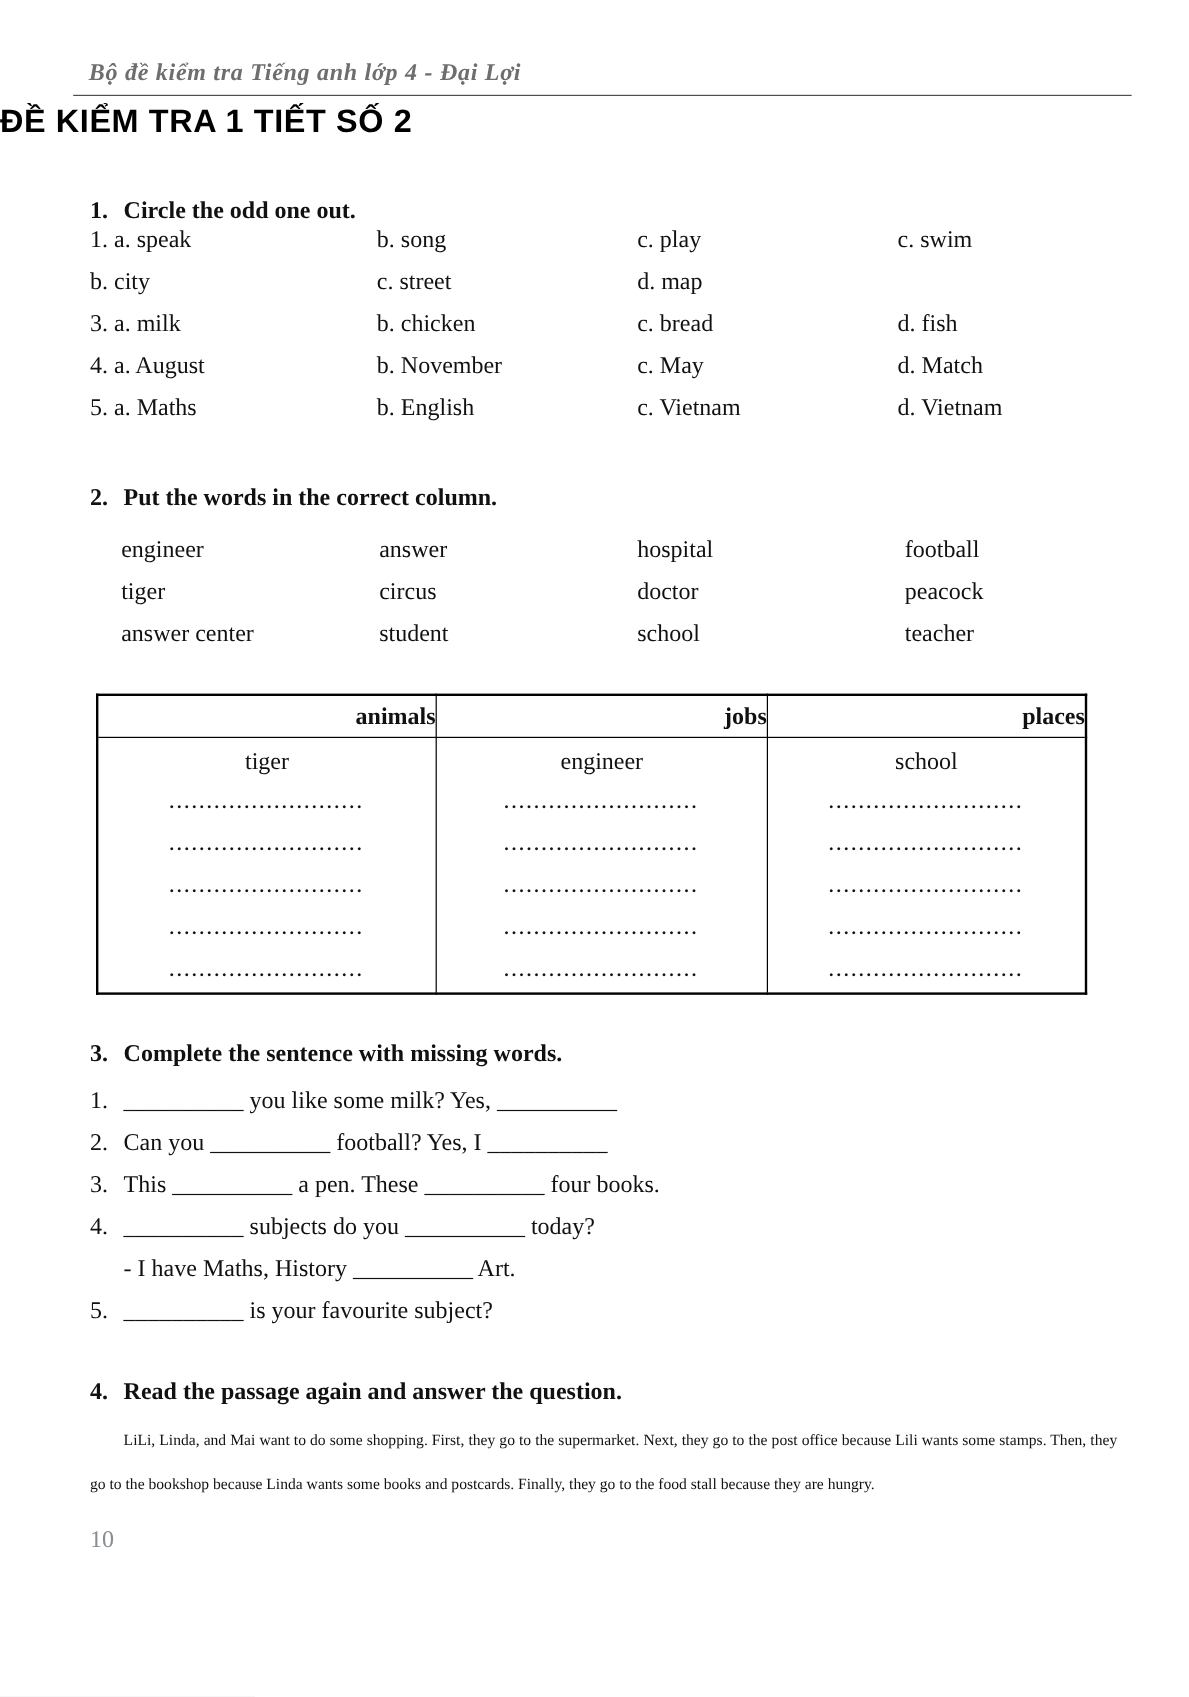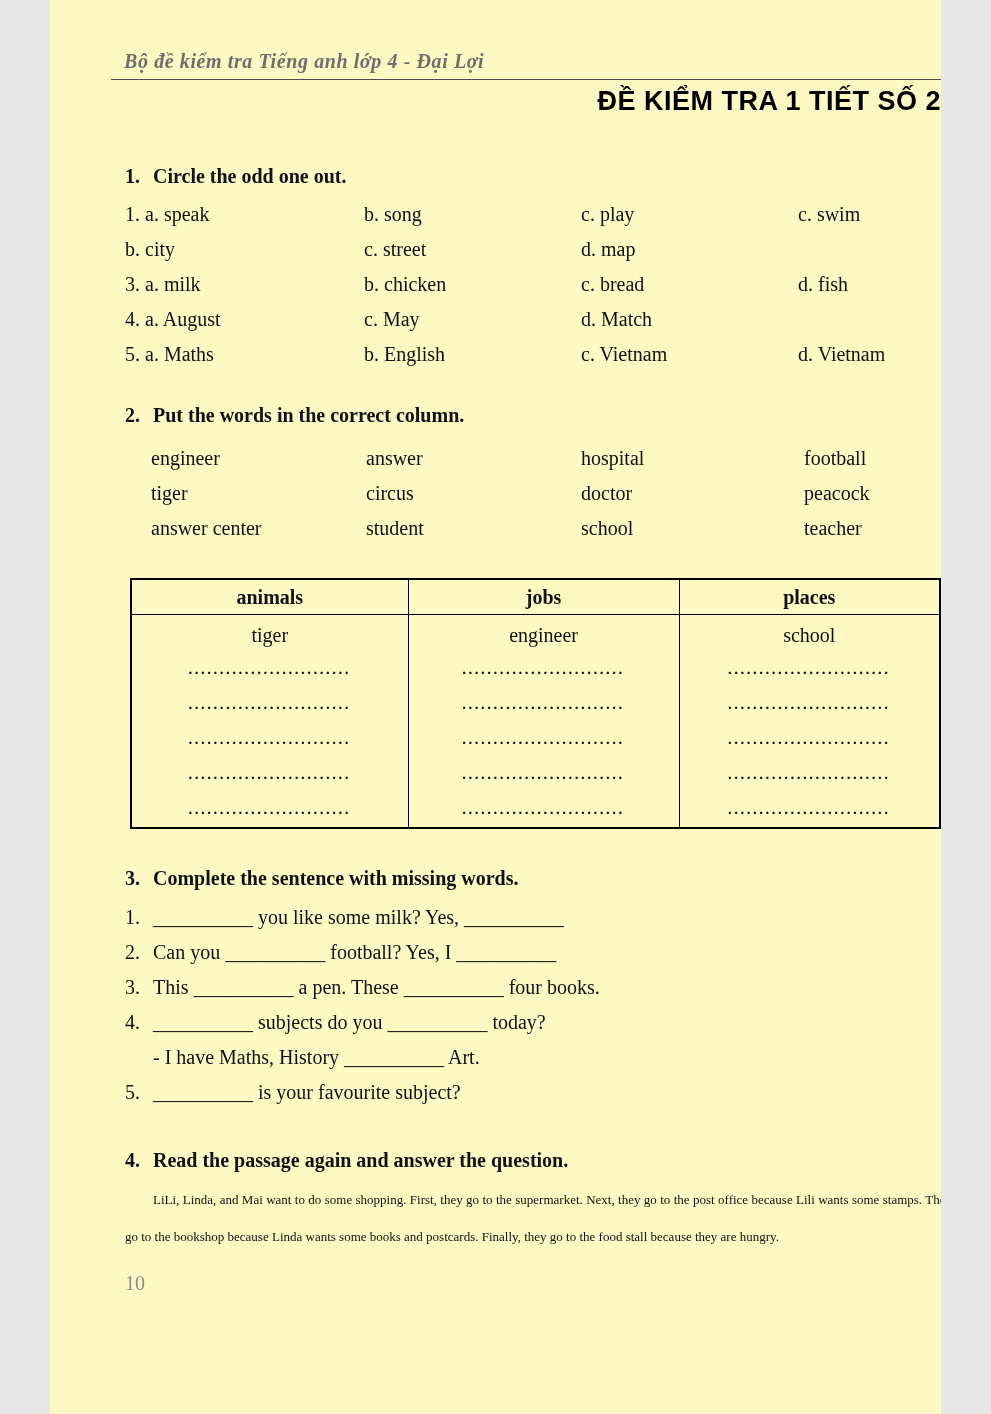--- a/index.html
+++ b/index.html
@@ -1,50 +1,50 @@
 <!DOCTYPE html>
 <html><head>
 <meta charset="utf-8">
 <style>
   html,body { margin:0; padding:0; background:#e8e8e8; }
   .page {
     position:relative;
-    width:891px; height:1414px;
+    width:991px; height:1414px;
     margin:0 auto;
-    background:#fef9c3;
+    background:#ffffff;
     font-family:"Liberation Serif", serif;
     color:#111111;
     overflow:hidden;
   }
 
   
   .header-band {
     position:absolute; top:50px; left:61px; width:869px;
     border-bottom:1.5px solid #4d4d4d;
     padding-bottom:6px; padding-left:13px;
     font-style:italic; font-weight:bold;
     font-size:20px; letter-spacing:0.6px;
     color:#6e6e6e;
   }
 
   .doc-title {
     position:absolute; top:86px; left:0; width:100%;
-    margin:0; text-align:right;
+    margin:0; text-align:left;
     font-family:"Liberation Sans", sans-serif;
     font-weight:bold; font-size:27px; letter-spacing:0.5px;
     color:#000000;
   }
 
   .section { position:absolute; left:75px; width:856px; }
   .sec-heading { display:flex; font-weight:bold; font-size:20px; line-height:24px; }
   .sec-num { width:28px; flex:none; }
 
   
   #s1 { top:164px; }
-  .s1-rows { margin-top:14px; }
+  .s1-rows { }
   .opt-row {
     display:grid; grid-template-columns:239px 217px 217px 1fr;
     height:35px; font-size:20px; line-height:24px;
   }
 
   
   #s2 { top:403px; }
   .words-grid { margin-top:19px; padding-left:26px; }
   .word-row {
     display:grid; grid-template-columns:215px 215px 223px 1fr;
@@ -52,21 +52,21 @@
   }
 
   
   .wtable {
     position:absolute; top:578px; left:80px;
     border-collapse:collapse; table-layout:fixed;
     border:2px solid #000;
   }
   .wtable th, .wtable td { border:1.5px solid #000; padding:0; }
   .wtable th {
-    height:34px; font-size:20px; font-weight:bold; text-align:center;
+    height:34px; font-size:20px; font-weight:bold; text-align:right;
   }
   .wtable td { vertical-align:top; text-align:center; }
   .col-a { width:281px; } .col-b { width:275px; } .col-c { width:264px; }
   .cell-word { height:37px; line-height:40px; font-size:20px; }
   .dot-line {
     height:35px; line-height:35px;
     font-size:15px; font-weight:bold; letter-spacing:2.5px;
     white-space:nowrap; overflow:hidden;
   }
 
@@ -118,20 +118,21 @@
         <span>d. map</span>
       </div>
       <div class="opt-row">
         <span>3. a. milk</span>
         <span>b. chicken</span>
         <span>c. bread</span>
         <span>d. fish</span>
       </div>
       <div class="opt-row">
         <span>4. a. August</span>
+        <span>b. November</span>
         <span>c. May</span>
         <span>d. Match</span>
       </div>
       <div class="opt-row">
         <span>5. a. Maths</span>
         <span>b. English</span>
         <span>c. Vietnam</span>
         <span>d. Vietnam</span>
       </div>
     </div>

